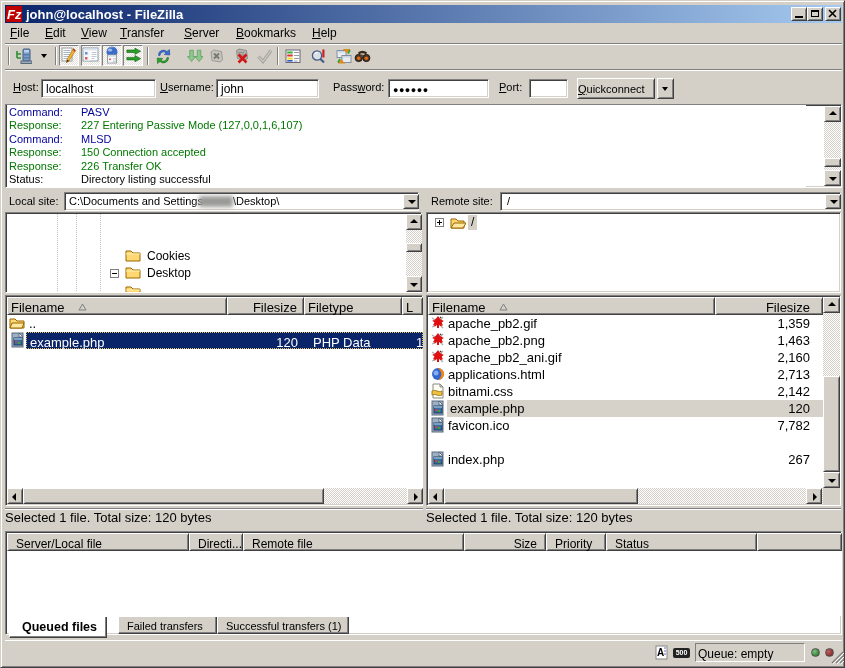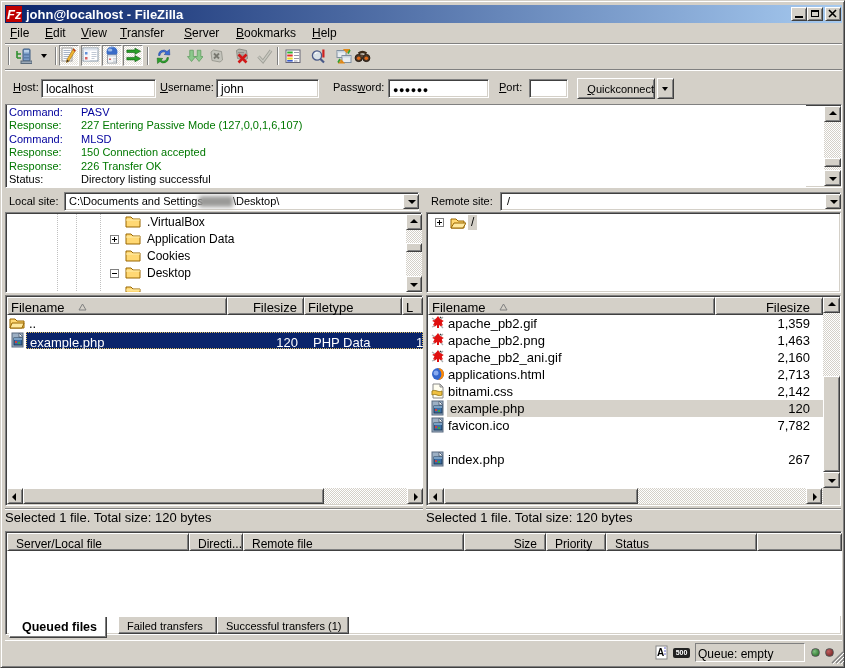--- a/index.html
+++ b/index.html
@@ -201,21 +201,21 @@
 
   <div id="quickbar" class="abs" style="left:4px;top:70px;width:837px;height:32px">
     <div class="abs qlabel" style="left:8px"><u>H</u>ost:</div>
     <div class="abs qbox" style="left:36px;width:115px;font-size:12px;padding-top:2px">localhost</div>
     <div class="abs qlabel" style="left:155px"><u>U</u>sername:</div>
     <div class="abs qbox" style="left:211px;width:103px;font-size:12px;padding-top:2px">john</div>
     <div class="abs qlabel" style="left:328px">Pass<u>w</u>ord:</div>
     <div class="abs qbox" style="left:383px;width:101px;letter-spacing:0.5px;font-size:9px;padding-top:5px">●●●●●●</div>
     <div class="abs qlabel" style="left:494px"><u>P</u>ort:</div>
     <div class="abs qbox" style="left:524px;width:39px"></div>
-    <div class="abs raised" style="left:572px;top:7px;width:78px;height:21px;text-align:right;padding-top:4px"><u>Q</u>uickconnect</div>
+    <div class="abs raised" style="left:572px;top:7px;width:78px;height:21px;text-align:left;padding-top:4px"><u>Q</u>uickconnect</div>
     <div class="abs raised" style="left:652px;top:7px;width:17px;height:21px">
         <div class="arr dn" style="left:4px;top:8px;border-width:4px 3.5px"></div>
       </div>
   </div>
 
   <div id="log" class="abs sunken" style="left:4px;top:103px;width:837px;height:84px">
     <div class="abs" style="left:18px;top:0;width:799px;height:82px;background:#fff;overflow:hidden;left:1px;">
       <div style="padding:1px 0 0 2px;line-height:13.4px">
         <div style="color:#00009C">Command:<span style="position:absolute;left:74px">PASV</span></div>
         <div style="color:#007800">Response:<span style="position:absolute;left:74px">227 Entering Passive Mode (127,0,0,1,6,107)</span></div>
@@ -249,36 +249,20 @@
     <div class="sbbtn" style="left:324px;top:1px;width:16px;height:15px">
         <div class="arr dn" style="left:4px;top:5px"></div>
       </div>
   </div>
 
   <div id="ltree" class="abs sunken" style="left:4px;top:211px;width:417px;height:81px">
     <div class="abs" style="left:1px;top:1px;width:399px;height:78px;background:#fff;overflow:hidden">
       <div class="treeline abs" style="left:50px;top:0;height:78px"></div>
       <div class="treeline abs" style="left:69px;top:0;height:78px"></div>
       <div class="treeline abs" style="left:93px;top:0;height:78px"></div>
-      <div class="trow abs" style="top:0px">
-          <svg class="fico" style="left:118px;top:0" width="16" height="16">
-            <use href="#folder"></use>
-          </svg>
-          <span style="position:absolute;left:140px;top:1px">.VirtualBox</span>
-        </div>
-      <div class="trow abs" style="top:17px">
-          <div class="pm abs" style="left:103px;top:4px">
-            <div class="pmh"></div>
-            <div class="pmv"></div>
-          </div>
-          <svg class="fico" style="left:118px;top:0" width="16" height="16">
-            <use href="#folder"></use>
-          </svg>
-          <span style="position:absolute;left:140px;top:1px">Application Data</span>
-        </div>
       <div class="trow abs" style="top:34px">
           <svg class="fico" style="left:118px;top:0" width="16" height="16">
             <use href="#folder"></use>
           </svg>
           <span style="position:absolute;left:140px;top:1px">Cookies</span>
         </div>
       <div class="trow abs" style="top:51px">
           <div class="pm abs" style="left:103px;top:4px">
             <div class="pmh"></div>
           </div>

